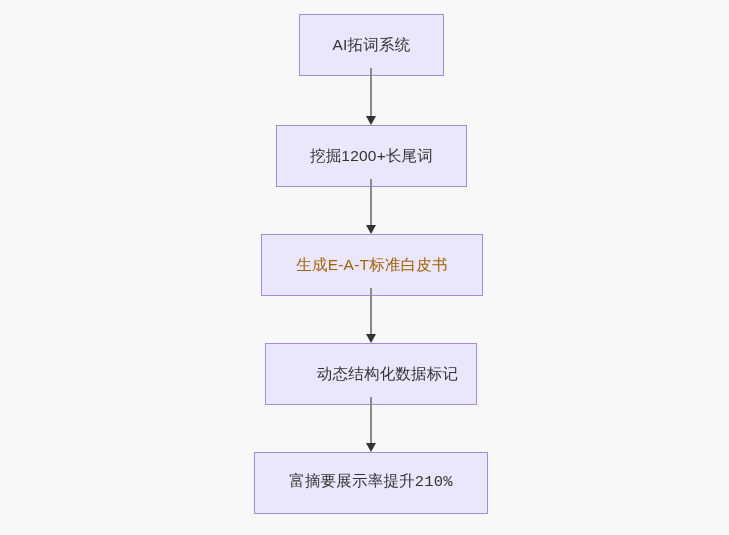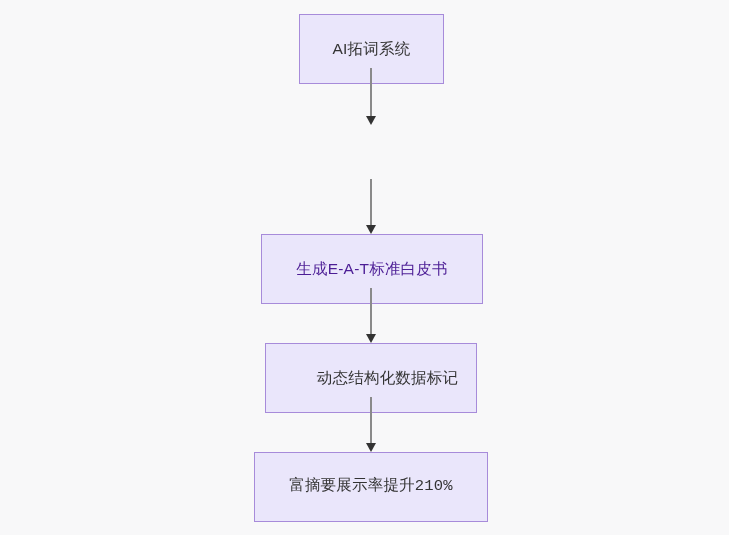--- a/index.html
+++ b/index.html
@@ -19,21 +19,21 @@
     height: 535px;
   }
   .node {
     position: absolute;
     box-sizing: border-box;
     background: #eae6fb;
     border: 1.6px solid #a78bda;
     display: flex;
     align-items: center;
     justify-content: center;
-    height: 70px;
+    height: 62px;
   }
   .node-label {
     font-size: 15.5px;
     color: #333333;
     line-height: 1;
     white-space: nowrap;
     letter-spacing: 0.2px;
   }
   .edge {
     position: absolute;
@@ -64,28 +64,31 @@
 
   <div class="node" style="left: 299px; top: 14px; width: 145px; background: rgb(234, 230, 251); border-color: rgb(167, 139, 218);">
     <span class="node-label" style="color: rgb(51, 51, 51);">AI拓词系统</span>
   </div>
 
   <div class="edge" style="left: 366px; top: 68px; height: 57px;">
     <div class="edge-line" style="height: 49px; background: rgb(138, 138, 138);"></div>
     <div class="edge-head" style="border-top-color: rgb(51, 51, 51);"></div>
   </div>
 
+  <div class="node" style="left: 276px; top: 125px; width: 191px; background: rgb(234, 230, 251); border-color: rgb(167, 139, 218);">
+    <span class="node-label" style="color: rgb(51, 51, 51);">挖掘1200+长尾词</span>
+  </div>
 
   <div class="edge" style="left: 366px; top: 179px; height: 55px;">
     <div class="edge-line" style="height: 47px; background: rgb(138, 138, 138);"></div>
     <div class="edge-head" style="border-top-color: rgb(51, 51, 51);"></div>
   </div>
 
   <div class="node" style="left: 261px; top: 234px; width: 222px; background: rgb(234, 230, 251); border-color: rgb(167, 139, 218);">
-    <span class="node-label" style="color: #4c1d95;">生成E-A-T标准白皮书</span>
+    <span class="node-label" style="color: #a16207;">生成E-A-T标准白皮书</span>
   </div>
 
   <div class="edge" style="left: 366px; top: 288px; height: 55px;">
     <div class="edge-line" style="height: 47px; background: rgb(138, 138, 138);"></div>
     <div class="edge-head" style="border-top-color: rgb(51, 51, 51);"></div>
   </div>
 
   <div class="node" style="left: 265px; top: 343px; width: 212px; background: rgb(234, 230, 251); border-color: rgb(167, 139, 218); padding-left: 33px;">
     <span class="node-label" style="color: rgb(51, 51, 51);">动态结构化数据标记</span>
   </div>

